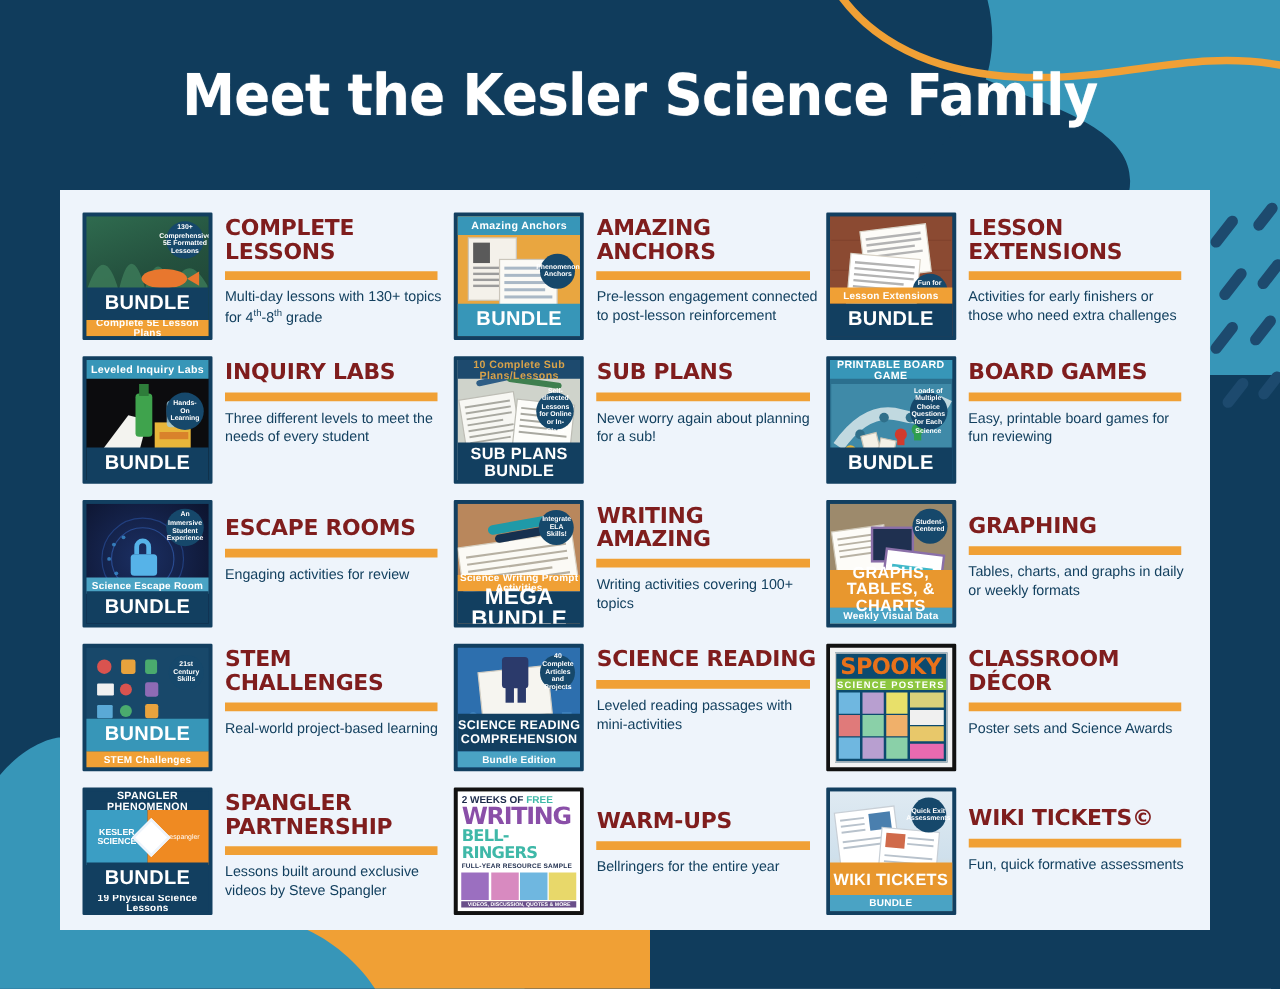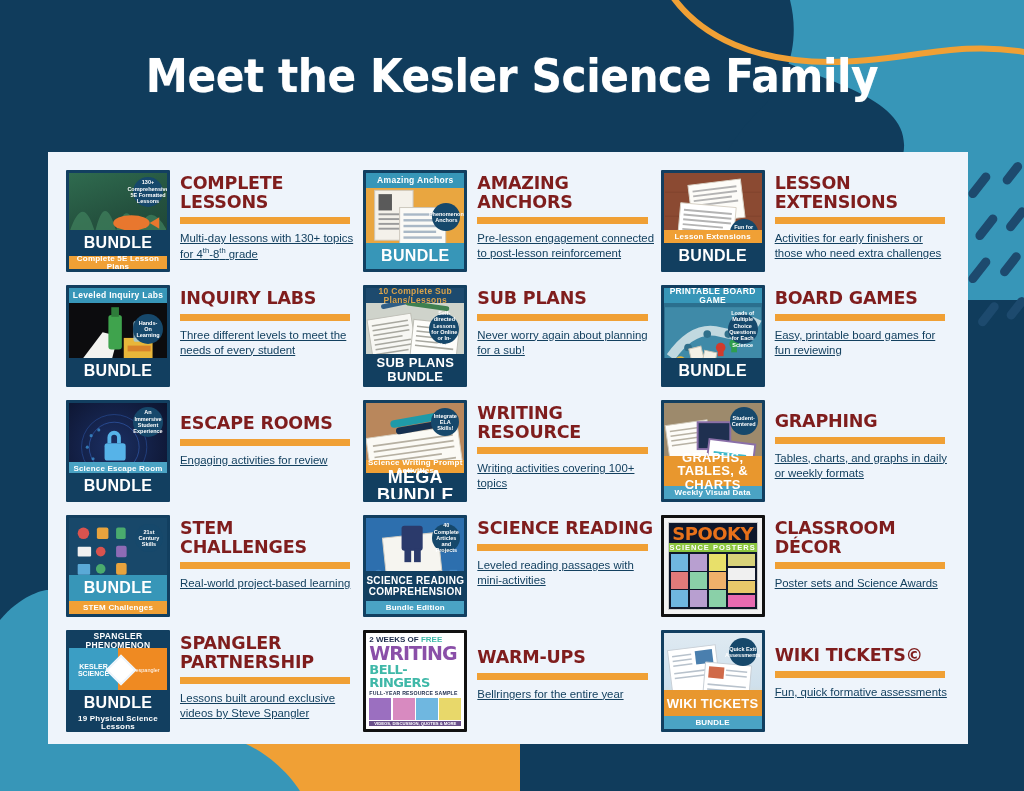--- a/index.html
+++ b/index.html
@@ -93,21 +93,21 @@
     font-size:17.5px;
     line-height:1.06;
     color:#7f1d1d;
     letter-spacing:-0.2px;
   }
   .rule {
     height:7px; background:#f0a035;
     margin:6px 0 7px 0; width:96%;
   }
   .item-desc {
-    font-size:11.4px; line-height:1.32; color:#13405f;text-decoration:underline;
+    font-size:11.4px; line-height:1.32; color:#13405f;
   }
   .item-desc sup { font-size:7.6px; vertical-align:super; }
 </style>
 </head>
 <body>
 
 <svg id="bg-decor" viewBox="0 0 1024 791" preserveAspectRatio="none" aria-hidden="true">
   <rect x="0" y="0" width="1024" height="791" fill="#103c5c"></rect>
 
   <path fill="#3796b8" d="M 700 0 L 1024 0 L 1024 300 L 960 300
@@ -384,21 +384,21 @@
           </g>
           <rect x="24" y="14" width="54" height="8" rx="4" fill="#1f9aa8" transform="rotate(-10 50 18)"></rect>
           <rect x="30" y="22" width="50" height="7" rx="3.5" fill="#16304f" transform="rotate(-10 54 26)"></rect>
         </svg>
       </div>
       <div class="badge" style="right:5px;top:5px;width:28px;height:28px;">Integrate ELA Skills!</div>
       <div class="band band-sub" style="bottom:26px;">Science Writing Prompt Activities</div>
       <div class="band band-main" style="font-size:18px;">MEGA BUNDLE</div>
     </div>
     <div class="meta">
-      <div class="item-title">WRITING RESOURCE</div>
+      <div class="item-title">WRITING AMAZING</div>
       <div class="rule"></div>
       <div class="item-desc">Writing activities covering 100+ topics</div>
     </div>
   </div>
 
   <div class="item">
     <div class="thumb">
       <div class="art" style="background:#9d8a6c;">
         <svg viewBox="0 0 100 100" style="width:100%;height:100%" aria-hidden="true">
           <g transform="rotate(-8 42 48)">
@@ -496,21 +496,21 @@
     <div class="meta">
       <div class="item-title">SCIENCE READING</div>
       <div class="rule"></div>
       <div class="item-desc">Leveled reading passages with mini-activities</div>
     </div>
   </div>
 
   <div class="item">
     <div class="thumb" style="border-color:#111;background:#111;">
       <div class="art" style="background:#f2f2f2;padding:4px;">
-        <div style="background:#0f172a;height:100%;border:1px solid #ccc;display:flex;flex-direction:column;">
+        <div style="background:#0c4a6e;height:100%;border:1px solid #ccc;display:flex;flex-direction:column;">
           <div style="font-family:'DejaVu Sans',sans-serif;font-weight:bold;color:#e8711a;font-size:18px;text-align:center;line-height:1;letter-spacing:-0.5px;margin-top:2px;">SPOOKY</div>
           <div style="background:#8cc63f;color:#fff;font-size:7.5px;font-weight:bold;text-align:center;letter-spacing:1px;">SCIENCE POSTERS</div>
           <div style="flex:1;display:flex;gap:2px;padding:2px;">
             <div style="flex:2.1;display:grid;grid-template-columns:repeat(3,1fr);grid-template-rows:repeat(3,1fr);gap:1.5px;">
               <div style="background:#6fb7e0"></div>
                 <div style="background:#b89fd0"></div>
                 <div style="background:#e8e06a"></div>
               <div style="background:#e07a7a"></div>
                 <div style="background:#8ad0a8"></div>
                 <div style="background:#f0b06a"></div>

